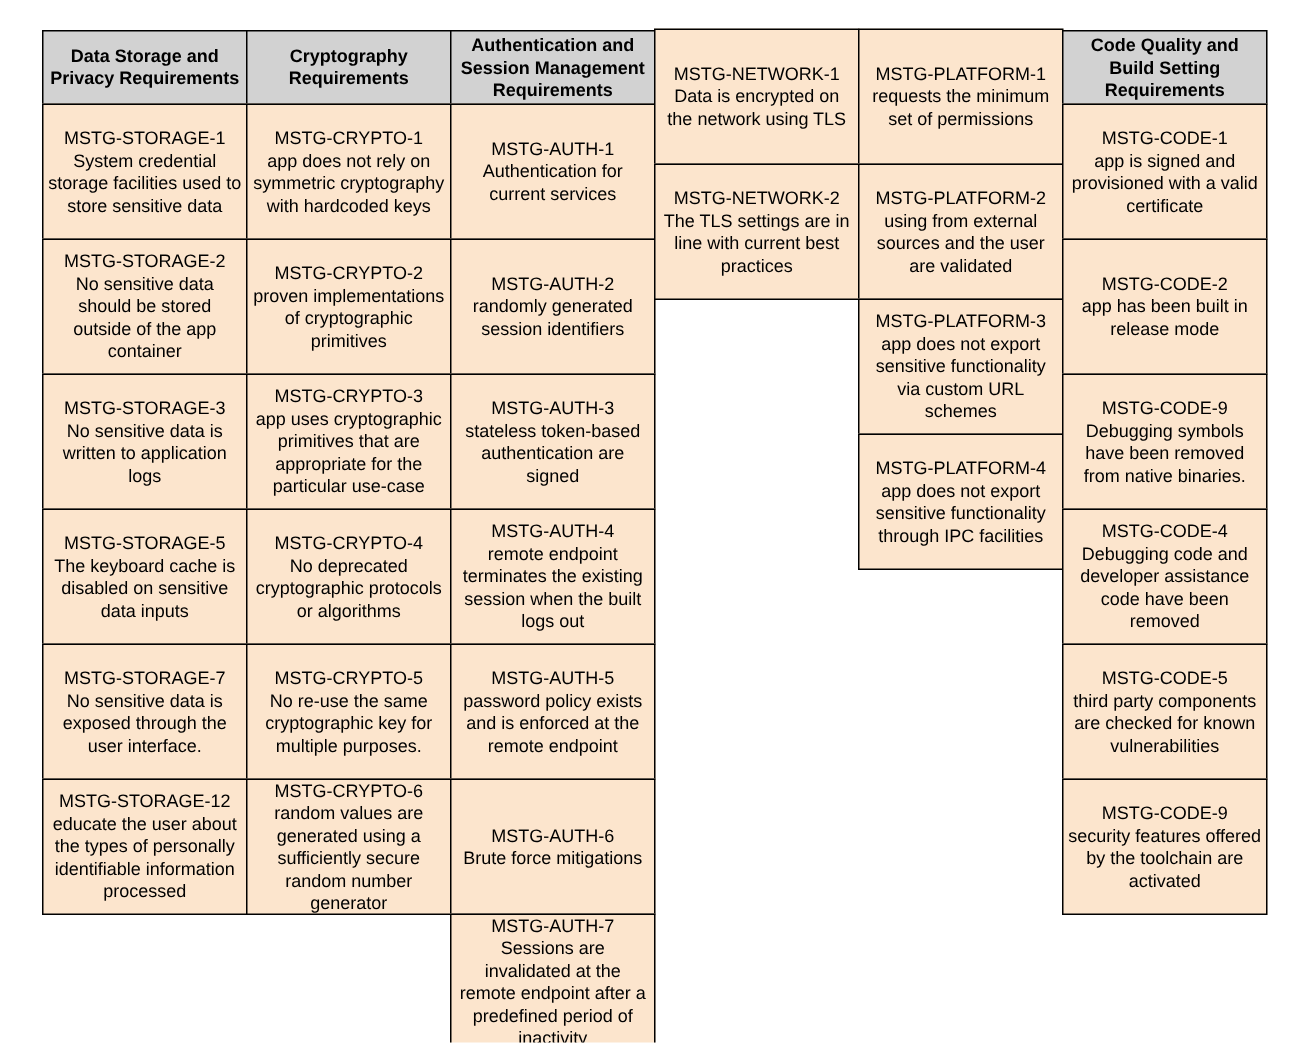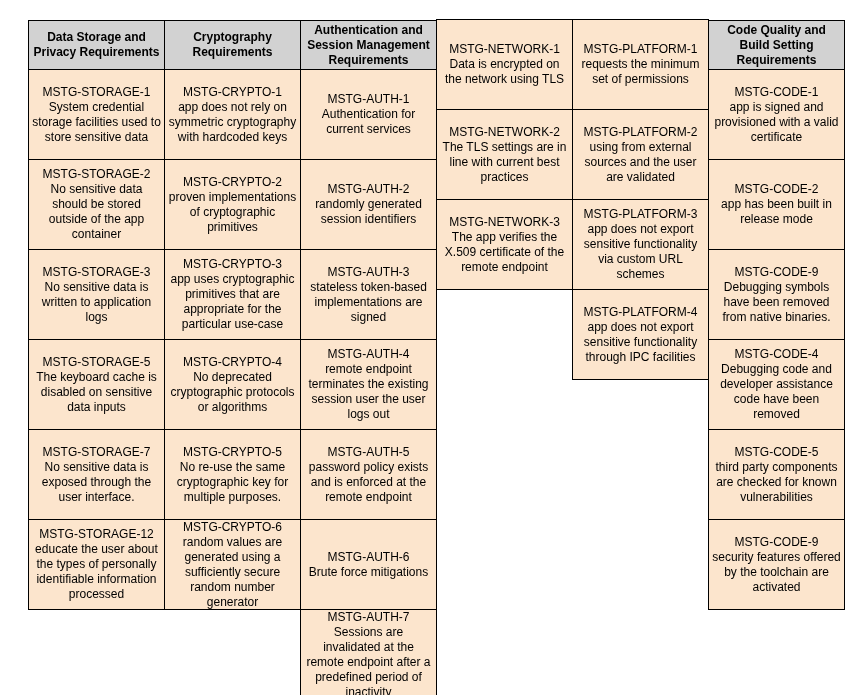--- a/index.html
+++ b/index.html
@@ -123,25 +123,25 @@
       <div class="cell req">
         <span class="code">MSTG-AUTH-1</span>
         <span class="desc">Authentication for current services</span>
       </div>
       <div class="cell req">
         <span class="code">MSTG-AUTH-2</span>
         <span class="desc">randomly generated session identifiers</span>
       </div>
       <div class="cell req">
         <span class="code">MSTG-AUTH-3</span>
-        <span class="desc">stateless token-based implementations are signed</span>
+        <span class="desc">stateless token-based authentication are signed</span>
       </div>
       <div class="cell req">
         <span class="code">MSTG-AUTH-4</span>
-        <span class="desc">remote endpoint terminates the existing session user the user logs out</span>
+        <span class="desc">remote endpoint terminates the existing session when the built logs out</span>
       </div>
       <div class="cell req">
         <span class="code">MSTG-AUTH-5</span>
         <span class="desc">password policy exists and is enforced at the remote endpoint</span>
       </div>
       <div class="cell req">
         <span class="code">MSTG-AUTH-6</span>
         <span class="desc">Brute force mitigations</span>
       </div>
       <div class="cell req">
@@ -150,24 +150,20 @@
       </div>
     </div>
     <div class="col">
       <div class="cell req">
         <span class="code">MSTG-NETWORK-1</span>
         <span class="desc">Data is encrypted on the network using TLS</span>
       </div>
       <div class="cell req">
         <span class="code">MSTG-NETWORK-2</span>
         <span class="desc">The TLS settings are in line with current best practices</span>
-      </div>
-      <div class="cell req">
-        <span class="code">MSTG-NETWORK-3</span>
-        <span class="desc">The app verifies the X.509 certificate of the remote endpoint</span>
       </div>
     </div>
     <div class="col">
       <div class="cell req">
         <span class="code">MSTG-PLATFORM-1</span>
         <span class="desc">requests the minimum set of permissions</span>
       </div>
       <div class="cell req">
         <span class="code">MSTG-PLATFORM-2</span>
         <span class="desc">using from external sources and the user are validated</span>

